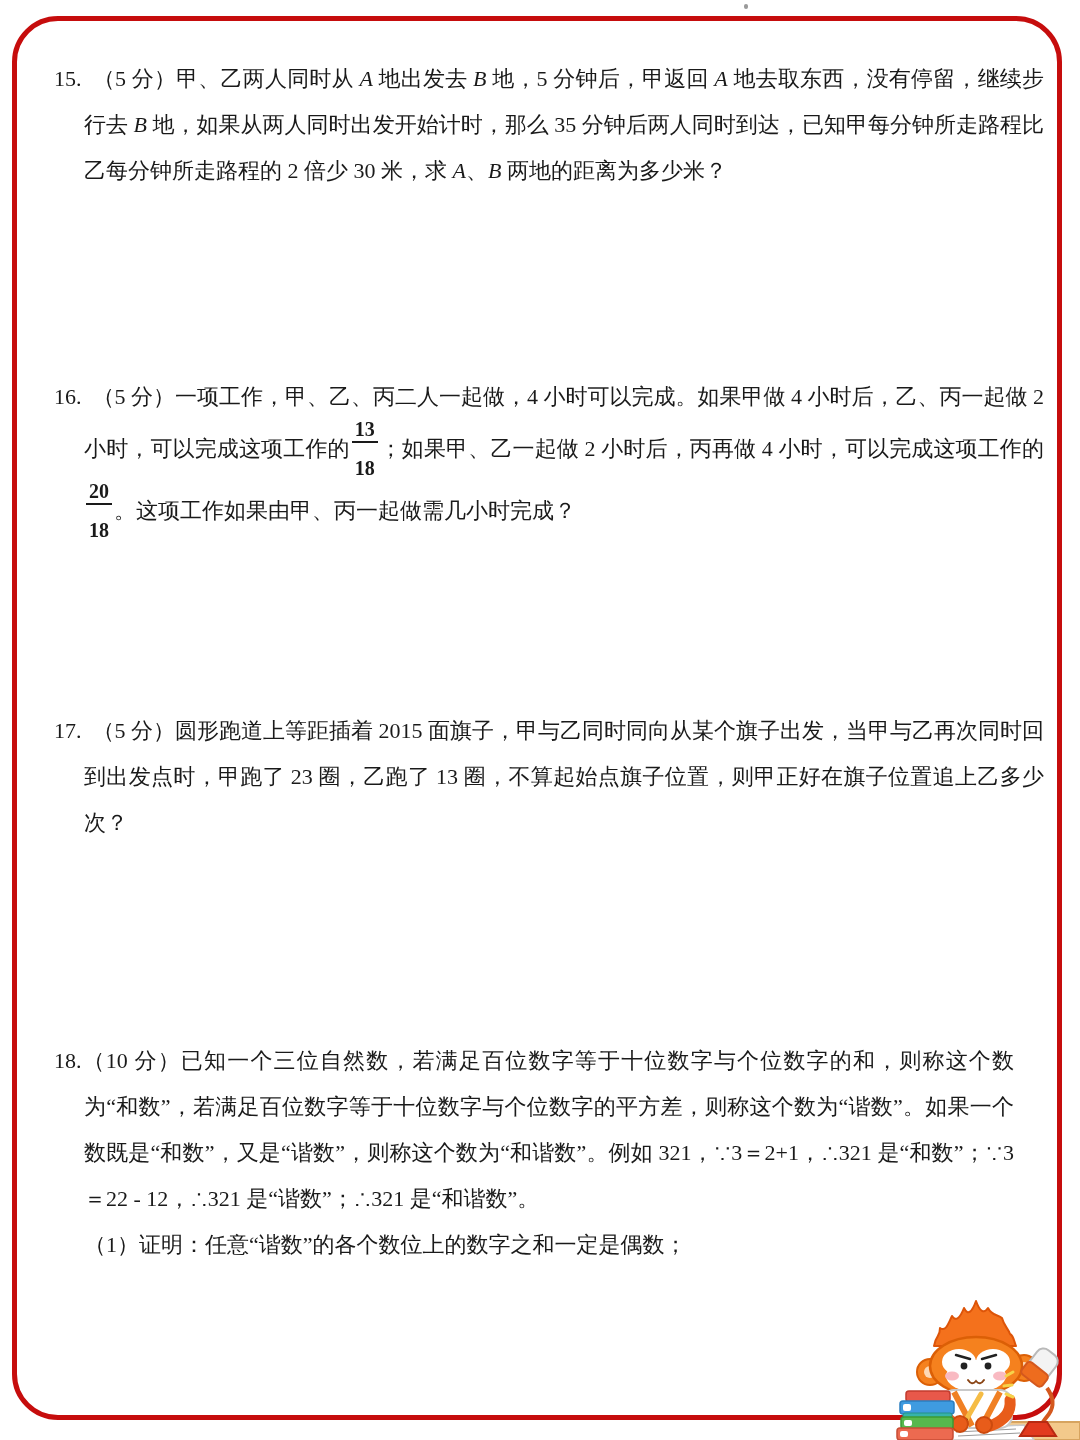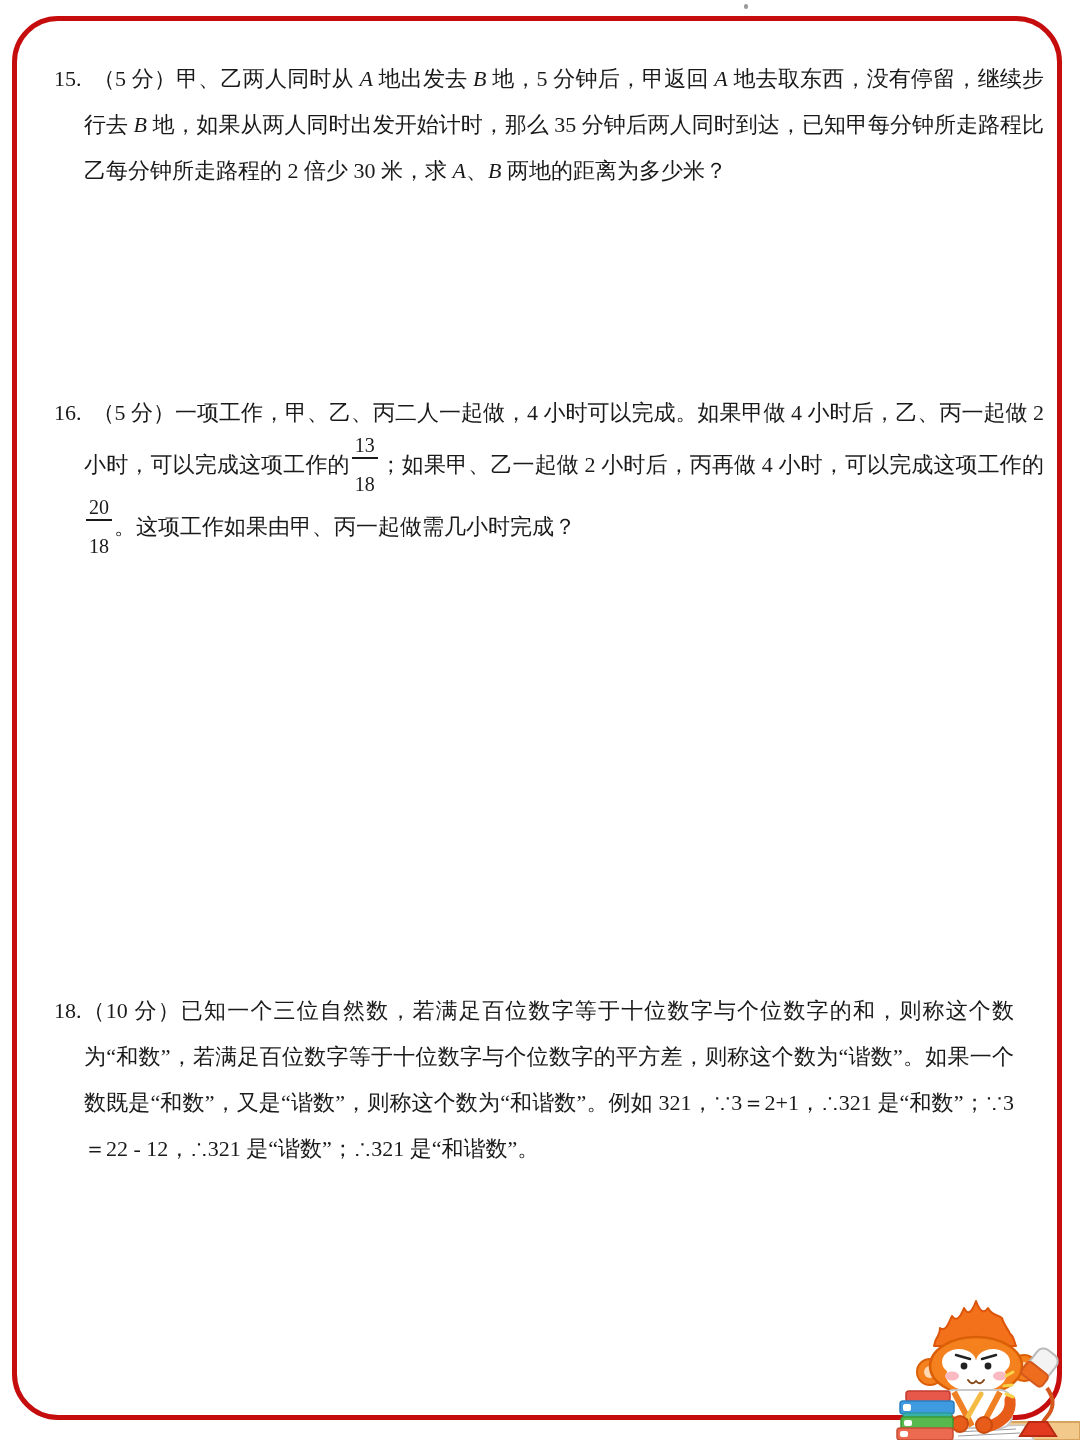--- a/index.html
+++ b/index.html
@@ -20,48 +20,50 @@
   .problem{
     position:absolute;left:54px;width:960px;
     font-size:22px;line-height:46px;text-align:justify;z-index:2;
   }
   .hang{padding-left:30px;text-indent:-30px;}
   .sub{margin-left:30px;}
   .problem i{font-style:italic;}
   .frac{
     display:inline-block;vertical-align:middle;text-align:center;
     line-height:1.12;font-size:20px;margin:0 2px;
-    transform:translateY(-2px);text-indent:0;
+    transform:translateY(-2px);text-indent:0;font-weight:bold;
   }
   .frac .num{display:block;border-bottom:2px solid #1a1a1a;padding:0 3px 1px;}
   .frac .den{display:block;padding-top:14px;}
   #p15{top:56px;}
-  #p16{top:390px;}
+  #p16{top:374px;}
   #p17{top:708px;}
-  #p18{top:988px;}
+  #p18{top:1038px;}
   .mascot{
     position:absolute;left:856px;top:1288px;width:224px;height:152px;
     z-index:3;
   }
 </style>
 </head>
 <body>
 
 <div class="page">
 
   <div class="border-frame"></div>
   <div class="top-dot"></div>
 
   <div class="problem hang" id="p15">15.&nbsp; （5 分）甲、乙两人同时从 <i>A</i> 地出发去 <i>B</i> 地，5 分钟后，甲返回 <i>A</i> 地去取东西，没有停留，继续步行去 <i>B</i> 地，如果从两人同时出发开始计时，那么 35 分钟后两人同时到达，已知甲每分钟所走路程比乙每分钟所走路程的 2 倍少 30 米，求 <i>A</i>、<i>B</i> 两地的距离为多少米？</div>
 
   <div class="problem hang" id="p16">16.&nbsp; （5 分）一项工作，甲、乙、丙二人一起做，4 小时可以完成。如果甲做 4 小时后，乙、丙一起做 2 小时，可以完成这项工作的<span class="frac"><span class="num">13</span><span class="den">18</span></span>；如果甲、乙一起做 2 小时后，丙再做 4 小时，可以完成这项工作的<span class="frac"><span class="num">20</span><span class="den">18</span></span>。这项工作如果由甲、丙一起做需几小时完成？</div>
 
+  <div class="problem hang" id="p17">17.&nbsp; （5 分）圆形跑道上等距插着 2015 面旗子，甲与乙同时同向从某个旗子出发，当甲与乙再次同时回到出发点时，甲跑了 23 圈，乙跑了 13 圈，不算起始点旗子位置，则甲正好在旗子位置追上乙多少次？</div>
 
   <div class="problem" id="p18">
     <div class="hang">18.（10 分）已知一个三位自然数，若满足百位数字等于十位数字与个位数字的和，则称这个数为“和数”，若满足百位数字等于十位数字与个位数字的平方差，则称这个数为“谐数”。如果一个数既是“和数”，又是“谐数”，则称这个数为“和谐数”。例如 321，∵3＝2+1，∴321 是“和数”；∵3＝22 - 12，∴321 是“谐数”；∴321 是“和谐数”。</div>
+    <div class="sub">（1）证明：任意“谐数”的各个数位上的数字之和一定是偶数；</div>
   </div>
 
   <svg class="mascot" viewBox="0 0 224 152">
 
     <g>
       <rect x="74" y="134" width="150" height="18" fill="#f3c98b" stroke="#d7a45f" stroke-width="2"></rect>
     </g>
 
     <g>
       <polygon points="90,141 168,137 178,152 94,152" fill="#ffffff" stroke="#c9c9c9" stroke-width="1.5"></polygon>

